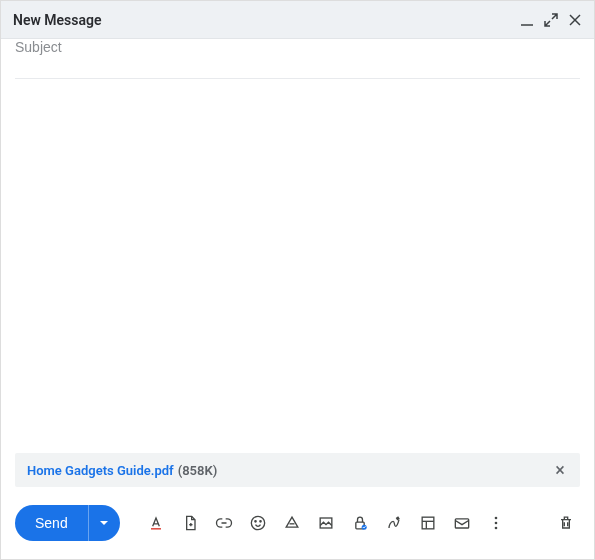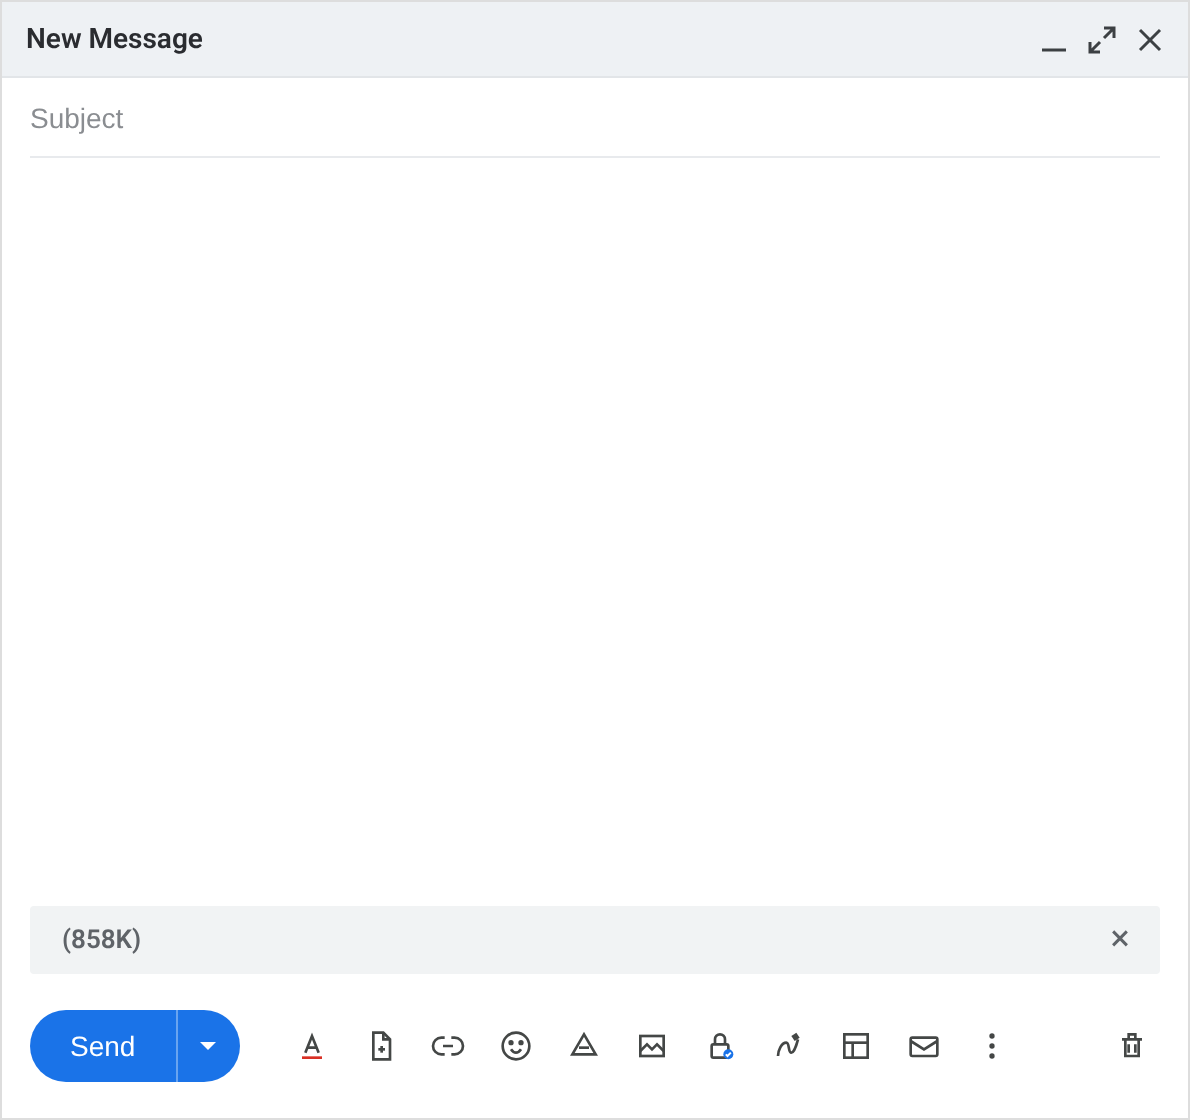--- a/index.html
+++ b/index.html
@@ -9,21 +9,21 @@
 .title{color:#2a2c30;font-size:14px;font-weight:600;flex:1}
 .wctrl{display:flex;gap:10px;align-items:center}
 .wicon{width:14px;height:14px;display:flex;align-items:center;justify-content:center;cursor:pointer;color:#3c4043}
 .fields{padding:0 14px}
 .row{display:flex;align-items:center;height:40px;border-bottom:1px solid #e8eaed;gap:10px}
 .lbl{color:#5f6368;font-size:14px}
 .cursor{width:1px;height:18px;background:#202124}
 .spacer{flex:1}
 .ccbcc{display:flex;gap:8px}
 .cc{color:#5f6368;font-size:14px;cursor:pointer}
-.subject-row{height:40px;display:flex;align-items:center;border-bottom:1px solid #e8eaed}
+.subject-row{height:40px;display:flex;align-items:flex-start;border-bottom:1px solid #e8eaed}
 .subject-input{border:none;outline:none;width:100%;font-size:14px;color:#202124}
 .subject-input::placeholder{color:#8a8d91}
 .body-area{flex:1;padding:10px 14px}
 .attachment{margin:0 14px;background:#f1f3f4;height:34px;display:flex;align-items:center;padding:0 12px;border-radius:2px}
 .att-name{color:#1a73e8;font-size:13px;font-weight:600}
 .att-size{color:#5f6368;font-size:13px;margin-left:4px;font-weight:600}
 .att-x{width:16px;height:16px;cursor:pointer;color:#5f6368;font-size:18px;line-height:1;display:flex;align-items:center;justify-content:center}
 .toolbar{display:flex;align-items:center;height:72px;padding:0 14px;gap:6px}
 .send-group{display:flex;align-items:center}
 .send-btn{background:#1a73e8;color:#fff;border:none;border-radius:18px 0 0 18px;height:36px;padding:0 20px;font-size:14px;font-weight:500;cursor:pointer}
@@ -62,20 +62,21 @@
 
   <div class="fields">
     <div class="subject-row">
       <input class="subject-input" placeholder="Subject" style="">
     </div>
   </div>
 
   <div class="body-area"></div>
 
   <div class="attachment">
+    <span class="att-name">Home Gadgets Guide.pdf</span>
     <span class="att-size">(858K)</span>
     <span class="spacer"></span>
     <span class="att-x">×</span>
   </div>
 
   <div class="toolbar">
     <div class="send-group">
       <button class="send-btn">Send</button>
       <button class="send-more">
           <svg width="10" height="10" viewBox="0 0 10 10">

